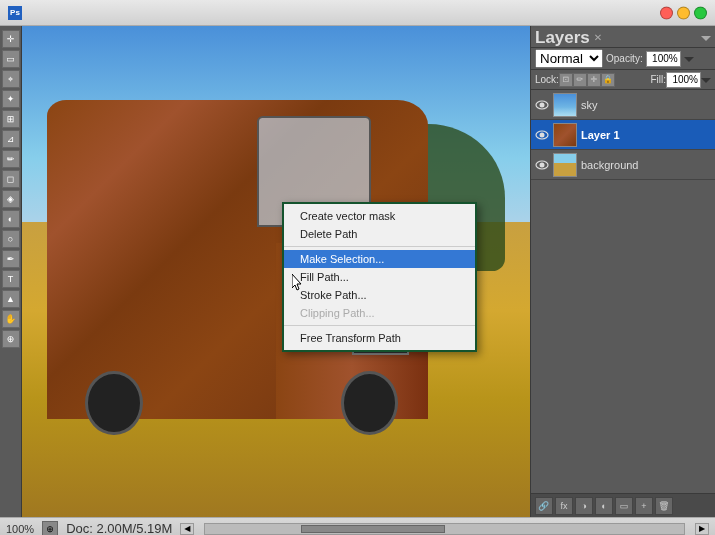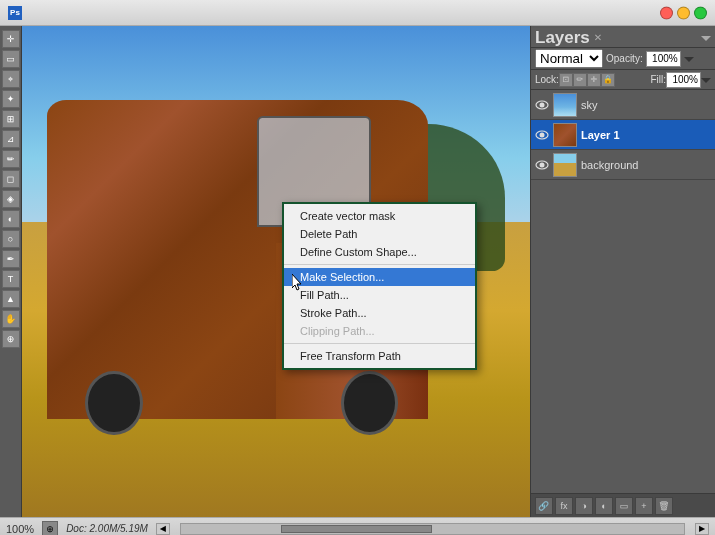--- a/index.html
+++ b/index.html
@@ -461,23 +461,22 @@
       height: 16px;
       background: #888;
       border: 1px solid #666;
       cursor: pointer;
       display: flex;
       align-items: center;
       justify-content: center;
       font-size: 9px;
     }
     #doc-info {
-      font-size: 10px;
+      font-size: 13px;
       color: #333;
-      font-style: italic;
     }
     #scrollbar-h {
       flex: 1;
       height: 12px;
       background: #bbb;
       border: 1px solid #999;
       position: relative;
       margin: 0 2px;
     }
     .scroll-thumb {
@@ -555,21 +554,20 @@
         <div class="truck-hood"></div>
         <div class="truck-grill"></div>
         <div class="truck-wheel-f"></div>
         <div class="truck-wheel-r"></div>
       </div>
     </div>
 
     <div id="context-menu">
     <div class="menu-item">Create vector mask</div>
         <div class="menu-item">Delete Path</div>
-        <div class="menu-item">Define Custom Shape...</div>
         <div class="menu-separator"></div>
         <div class="menu-item highlighted">Make Selection...</div>
         <div class="menu-item">Fill Path...</div>
         <div class="menu-item">Stroke Path...</div>
         <div class="menu-item disabled">Clipping Path...</div>
         <div class="menu-separator"></div>
         <div class="menu-item">Free Transform Path</div>
       </div>
 
     <div id="cursor">

